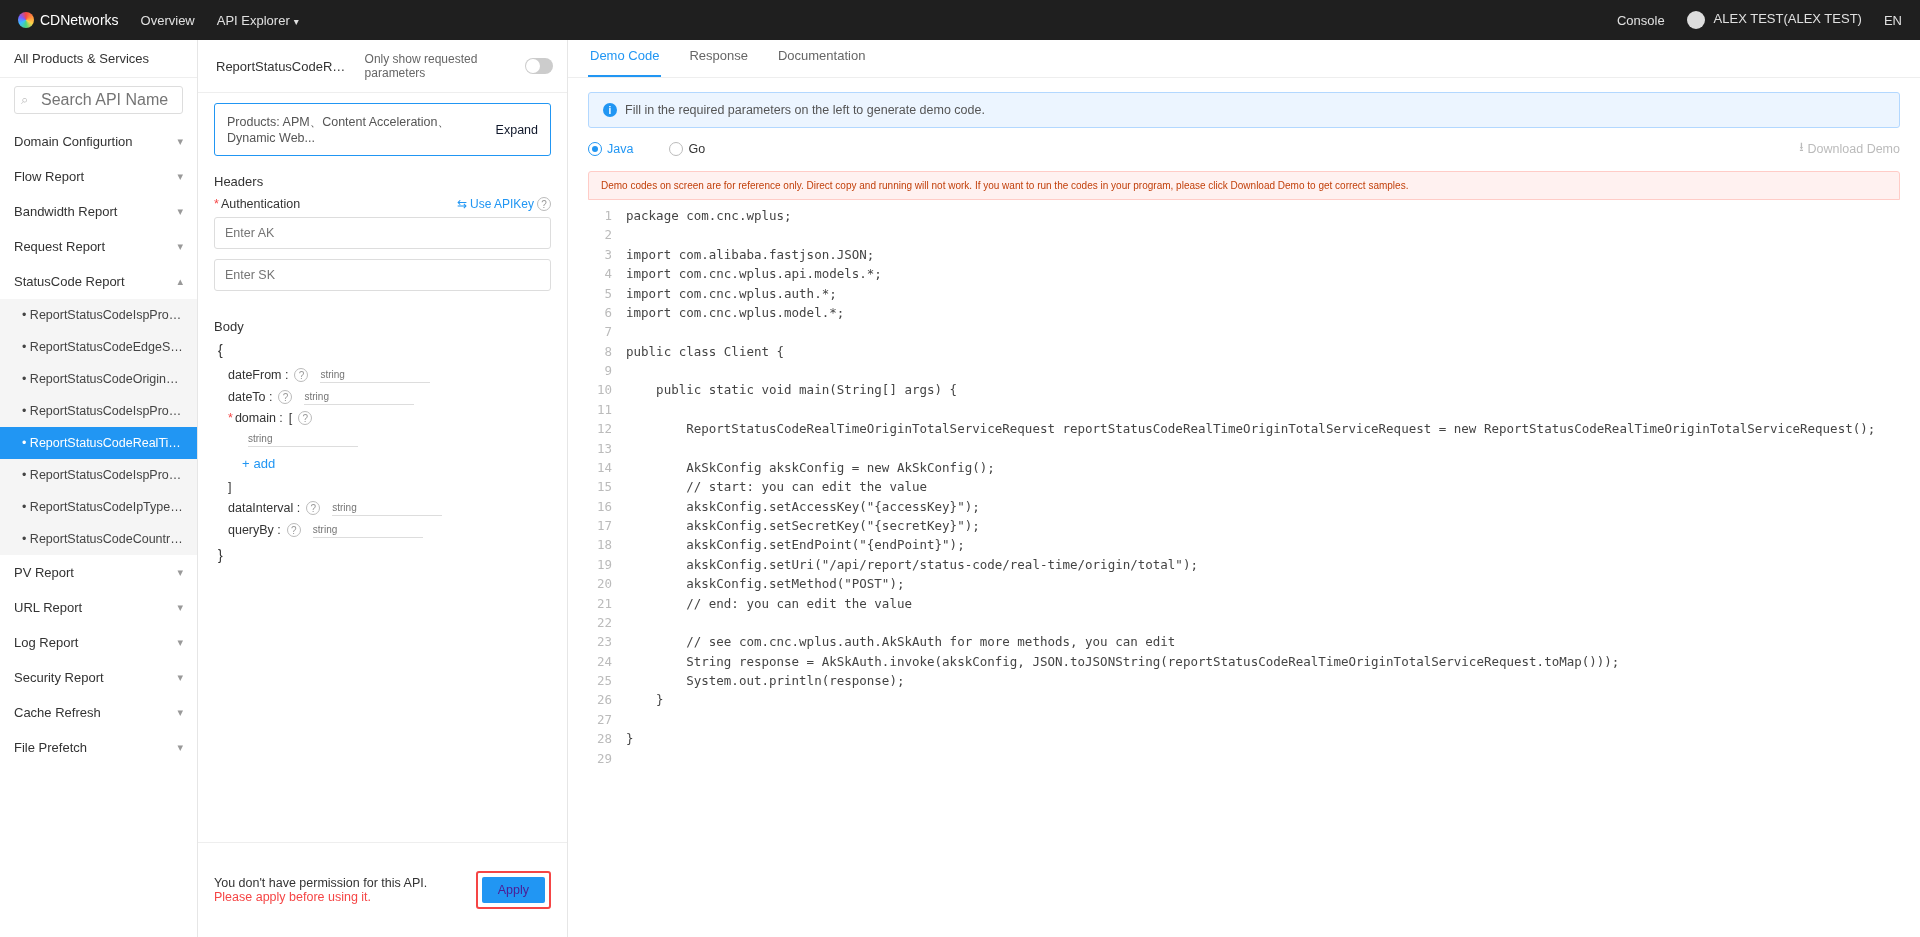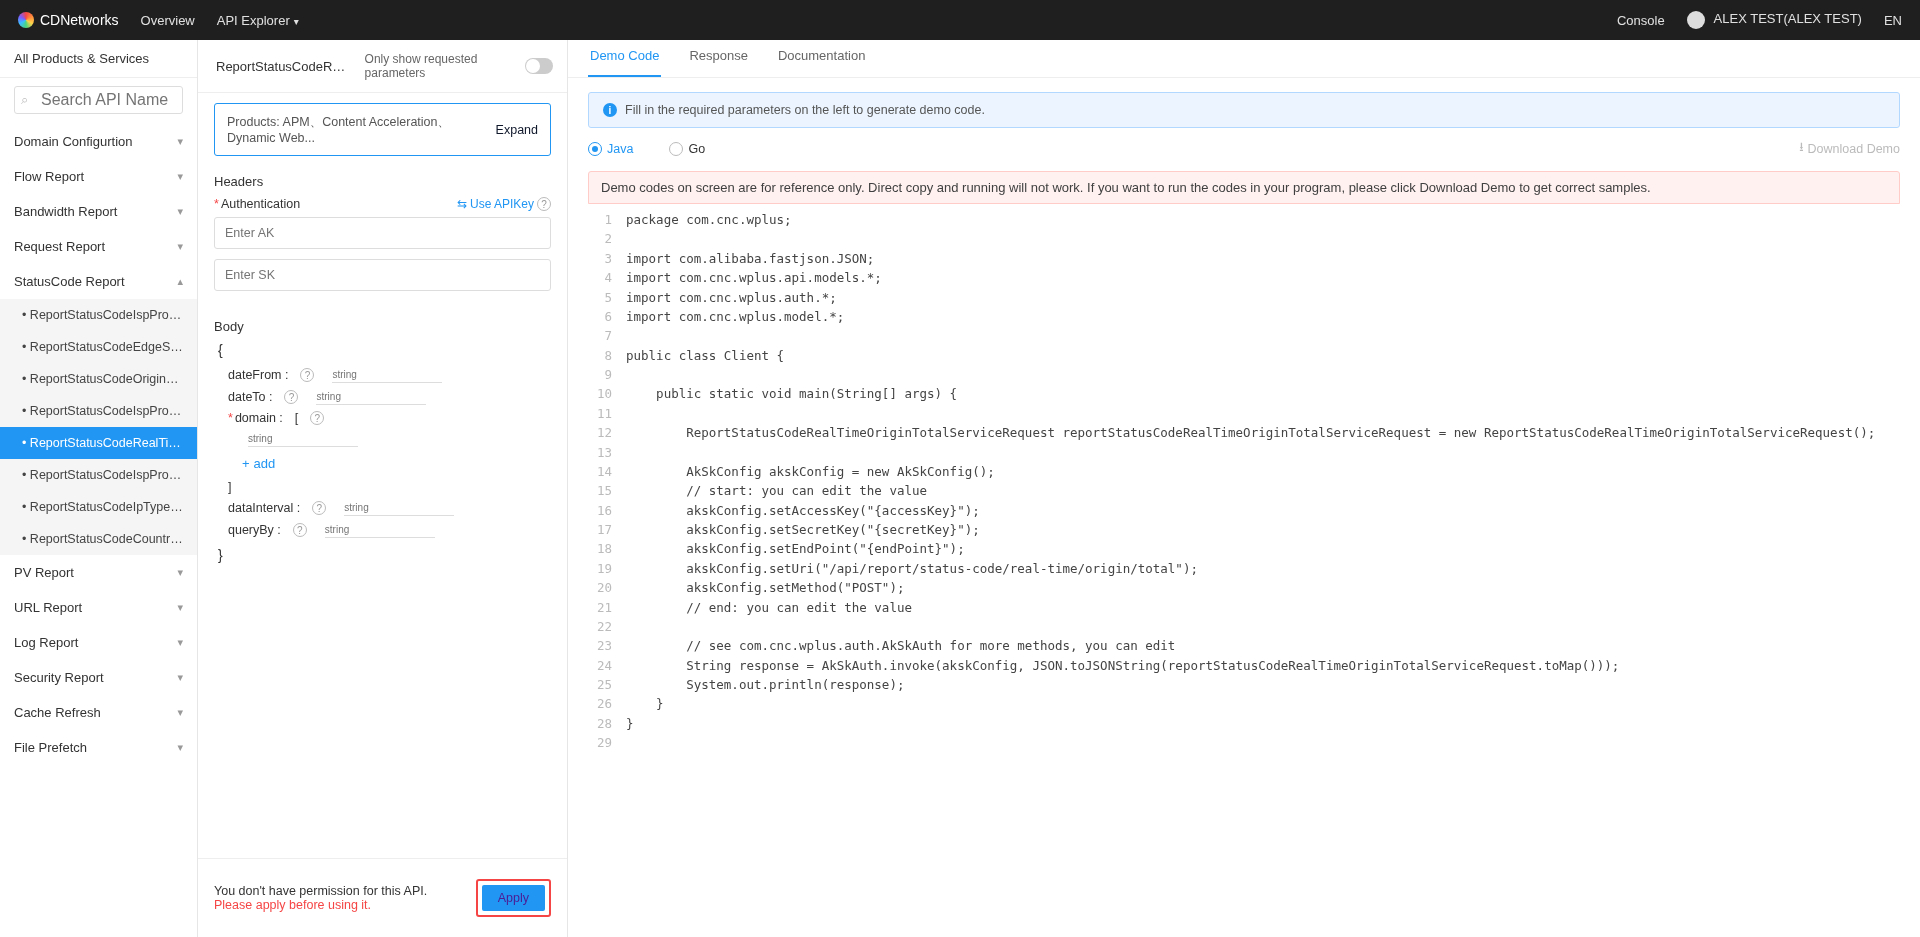--- a/index.html
+++ b/index.html
@@ -35,46 +35,46 @@
 .midbody { flex: 1; overflow-y: auto; padding: 10px 16px 80px; }
 .prodbox { border: 1px solid #2196f3; border-radius: 3px; padding: 10px 12px; display: flex; align-items: center; font-size: 12.5px; color: #555; }
 .prodbox .exp { margin-left: auto; color: #0f172a; cursor: pointer; }
 .sectlabel { margin: 18px 0 8px; font-size: 13px; font-weight: 500; }
 .authrow { display: flex; align-items: center; justify-content: space-between; font-size: 12.5px; margin-bottom: 6px; }
 .req::before { content: "*"; color: #f54545; margin-right: 2px; }
 .apikey { color: #2196f3; cursor: pointer; font-size: 12px; display: flex; align-items: center; gap: 3px; }
 .txt { width: 100%; height: 32px; border: 1px solid #ddd; border-radius: 3px; padding: 0 10px; font-size: 12.5px; color: #999; margin-bottom: 10px; }
 .body-fields { margin-left: 4px; }
 .brace { font-size: 14px; margin: 6px 0; }
-.frow { display: flex; align-items: center; gap: 12px; padding: 3px 0 3px 10px; font-size: 12.5px; }
+.frow { display: flex; align-items: center; gap: 6px; padding: 3px 0 3px 10px; font-size: 12.5px; }
 .frow .key { color: #333; }
 .frow .help { width: 14px; height: 14px; border: 1px solid #bbb; border-radius: 50%; font-size: 10px; color: #999; display: inline-flex; align-items: center; justify-content: center; }
 .frow .inp { border: none; border-bottom: 1px solid #ddd; font-size: 10px; color: #aaa; padding: 2px 0; width: 110px; margin-left: 6px; background: transparent; }
 .indent { margin-left: 14px; }
 .addlink { color: #2196f3; cursor: pointer; font-size: 13px; margin: 6px 0 6px 24px; display: flex; align-items: center; gap: 4px; }
-.midfoot { position: absolute; bottom: 0; left: 0; right: 0; background: #fff; padding: 20px 16px; border-top: 1px solid #eee; font-size: 12.5px; display: flex; align-items: center; gap: 8px; }
+.midfoot { position: absolute; bottom: 0; left: 0; right: 0; background: #fff; padding: 28px 16px; border-top: 1px solid #eee; font-size: 12.5px; display: flex; align-items: center; gap: 8px; }
 .midfoot .warn { color: #f54545; }
 .applybtn { border: 2px solid #f54545; padding: 4px; border-radius: 3px; cursor: pointer; }
 .applybtn-inner { background: #2196f3; color: #4c1d95; padding: 6px 16px; border-radius: 2px; }
 
 .right { flex: 1; display: flex; flex-direction: column; overflow: hidden; }
 .tabs { display: flex; padding: 0 20px; border-bottom: 1px solid #eee; gap: 26px; height: 38px; align-items: flex-end; }
 .tab { padding: 10px 2px 12px; font-size: 13px; color: #666; cursor: pointer; border-bottom: 2px solid transparent; }
 .tab.active { color: #2196f3; border-bottom-color: #2196f3; }
 .alert { margin: 14px 20px 10px; border: 1px solid #b3d8ff; background: #ecf5ff; border-radius: 3px; padding: 10px 14px; font-size: 12.5px; color: #555; display: flex; align-items: center; gap: 8px; }
 .alert .i { width: 14px; height: 14px; background: #2196f3; border-radius: 50%; color: #fff; font-size: 10px; display: inline-flex; align-items: center; justify-content: center; font-weight: bold; }
 .langrow { padding: 0 20px; display: flex; align-items: center; gap: 36px; font-size: 12.5px; }
 .radio { display: flex; align-items: center; gap: 5px; cursor: pointer; }
 .r-outer { width: 14px; height: 14px; border-radius: 50%; border: 1px solid #bbb; display: inline-flex; align-items: center; justify-content: center; }
 .radio.on .r-outer { border-color: #2196f3; }
 .r-inner { width: 6px; height: 6px; border-radius: 50%; }
 .radio.on .r-inner { background: #2196f3; }
 .radio.on .lbl { color: #2196f3; }
 .dl { margin-left: auto; color: #bbb; cursor: pointer; display: flex; align-items: center; gap: 4px; }
-.warnbar { margin: 12px 20px 0; background: #fff1f0; border: 1px solid #ffccc7; padding: 8px 12px; font-size: 13px; color: #404040; border-radius: 3px 3px 0 0; }
+.warnbar { margin: 12px 20px 0; background: #fff1f0; border: 1px solid #ffccc7; padding: 8px 12px; font-size: 10px; color: #c2410c; border-radius: 3px 3px 0 0; }
 .codearea { margin: 0 20px 20px; font-family: Menlo, Consolas, monospace; font-size: 12.5px; line-height: 1.55; overflow: auto; padding: 6px 0 20px; }
 .cl { display: flex; }
 .ln { width: 38px; text-align: right; padding-right: 14px; color: #bbb; user-select: none; flex-shrink: 0; }
 .txtcode { white-space: pre; color: #444; }
 </style>
 </head>
 <body>
 
 <div class="topbar">
   <div class="brand">
@@ -361,20 +361,24 @@
         </div>
         <div class="cl">
           <span class="ln">25</span>
           <span class="txtcode">        System.out.println(response);</span>
         </div>
         <div class="cl">
           <span class="ln">26</span>
           <span class="txtcode">    }</span>
         </div>
         <div class="cl">
+          <span class="ln">27</span>
+          <span class="txtcode"></span>
+        </div>
+        <div class="cl">
           <span class="ln">28</span>
           <span class="txtcode">}</span>
         </div>
         <div class="cl">
           <span class="ln">29</span>
           <span class="txtcode"></span>
         </div>
       </div>
   </div>
 </div>

